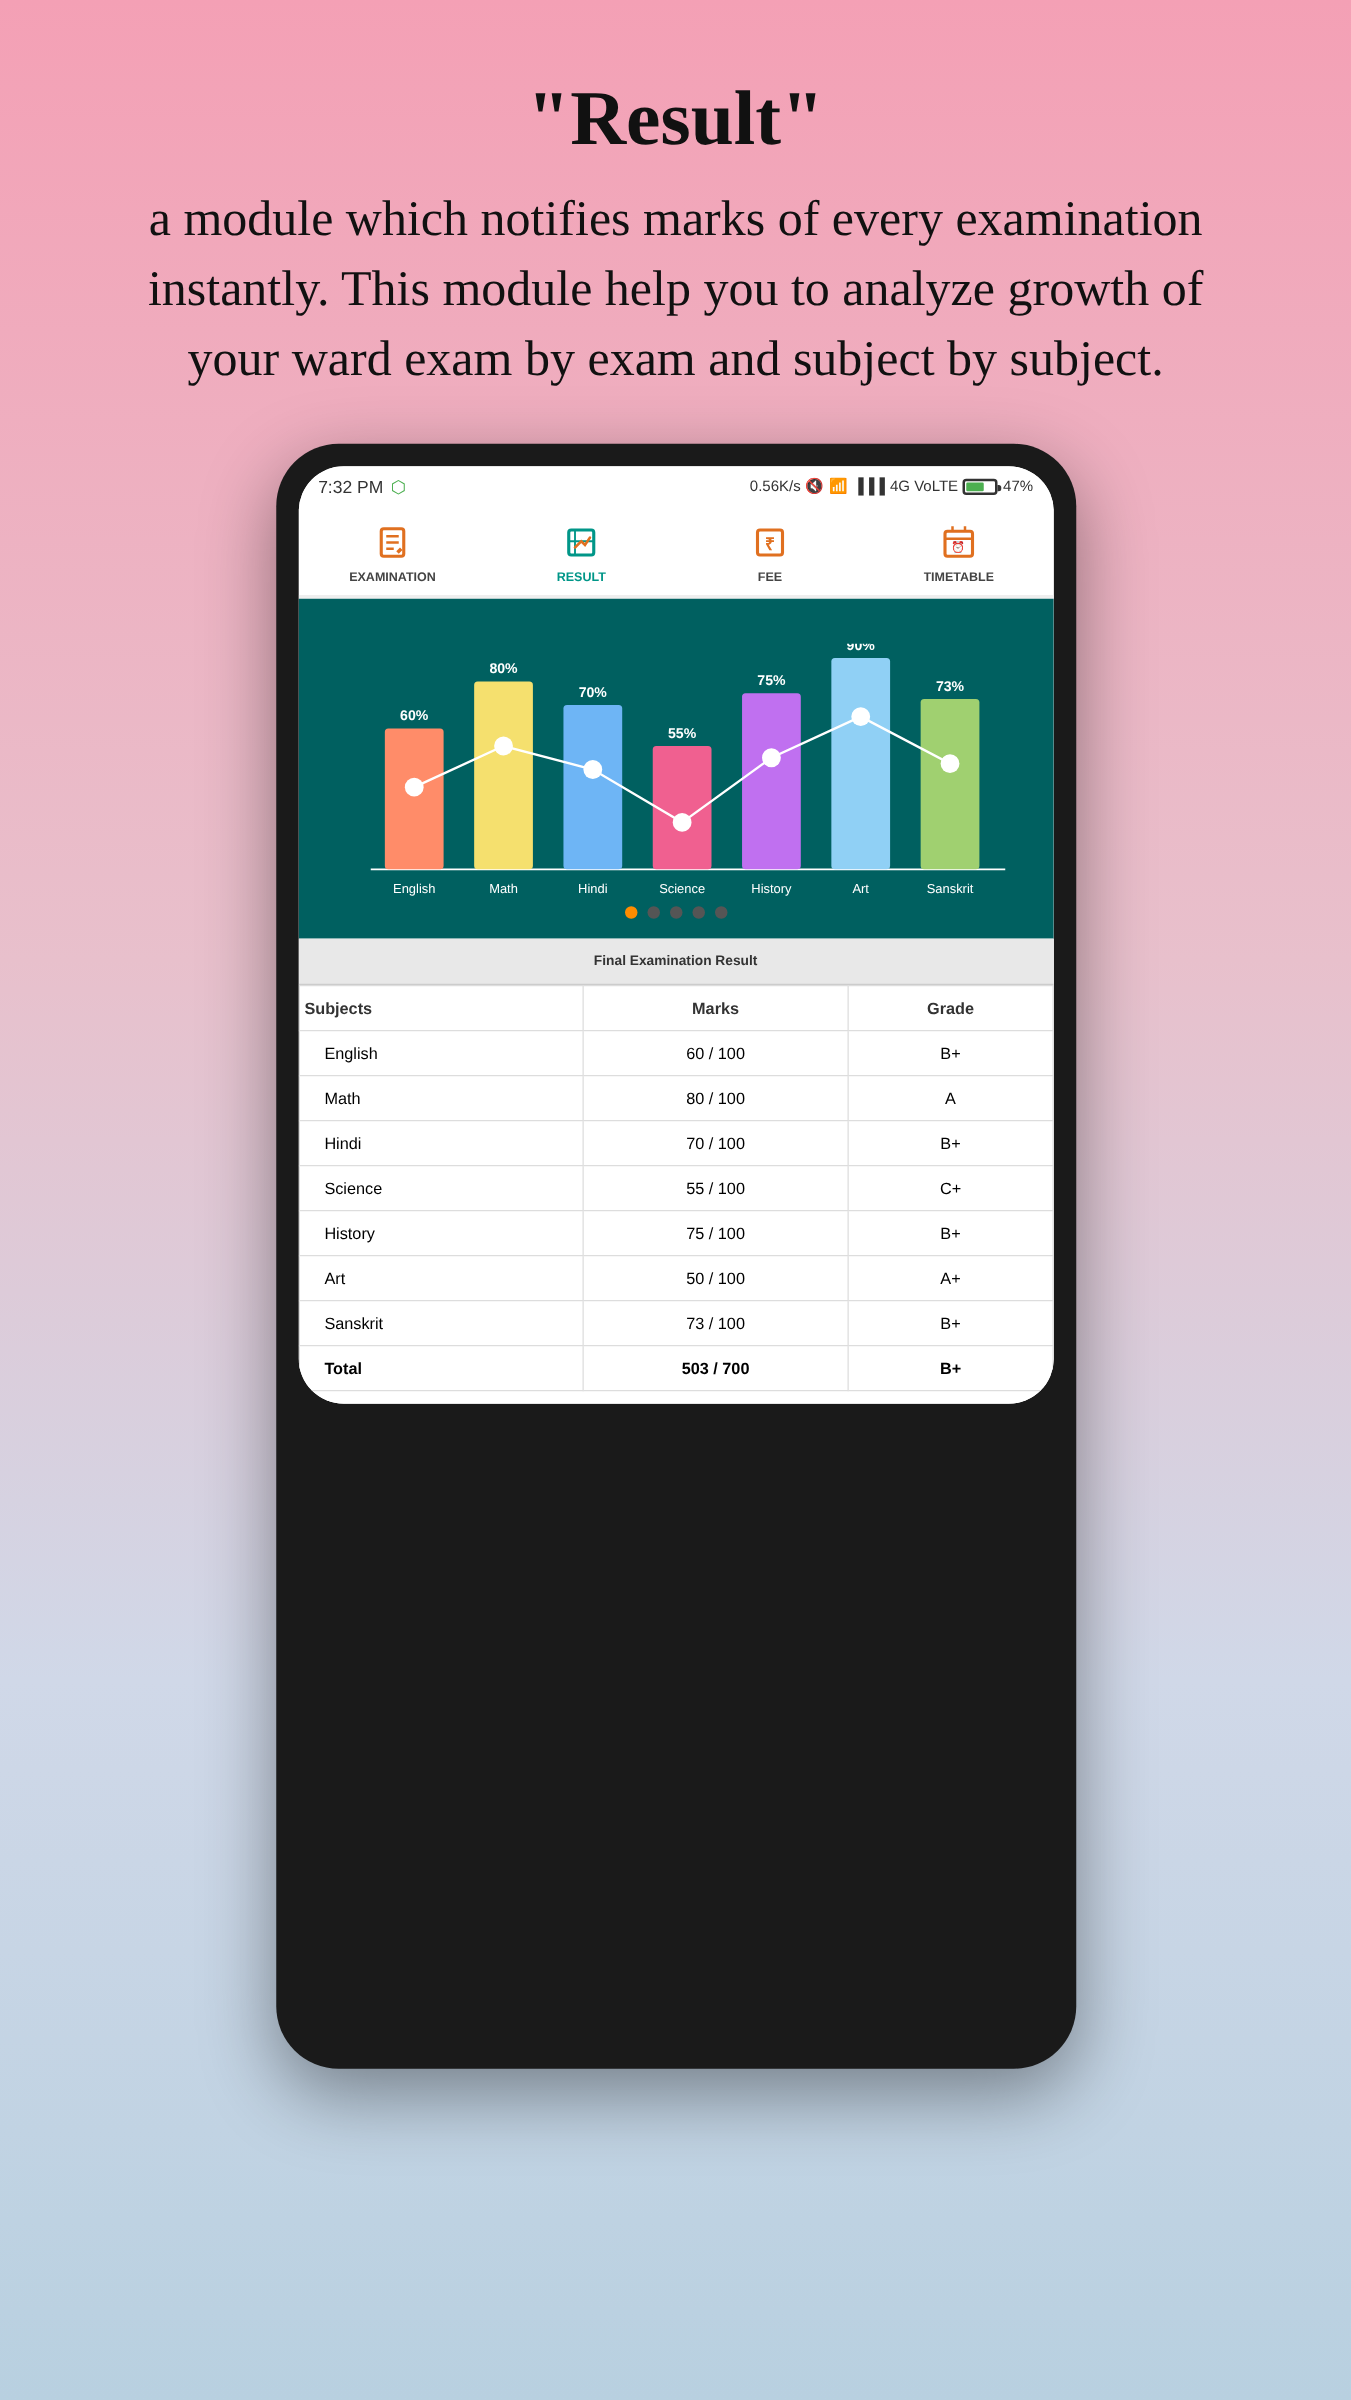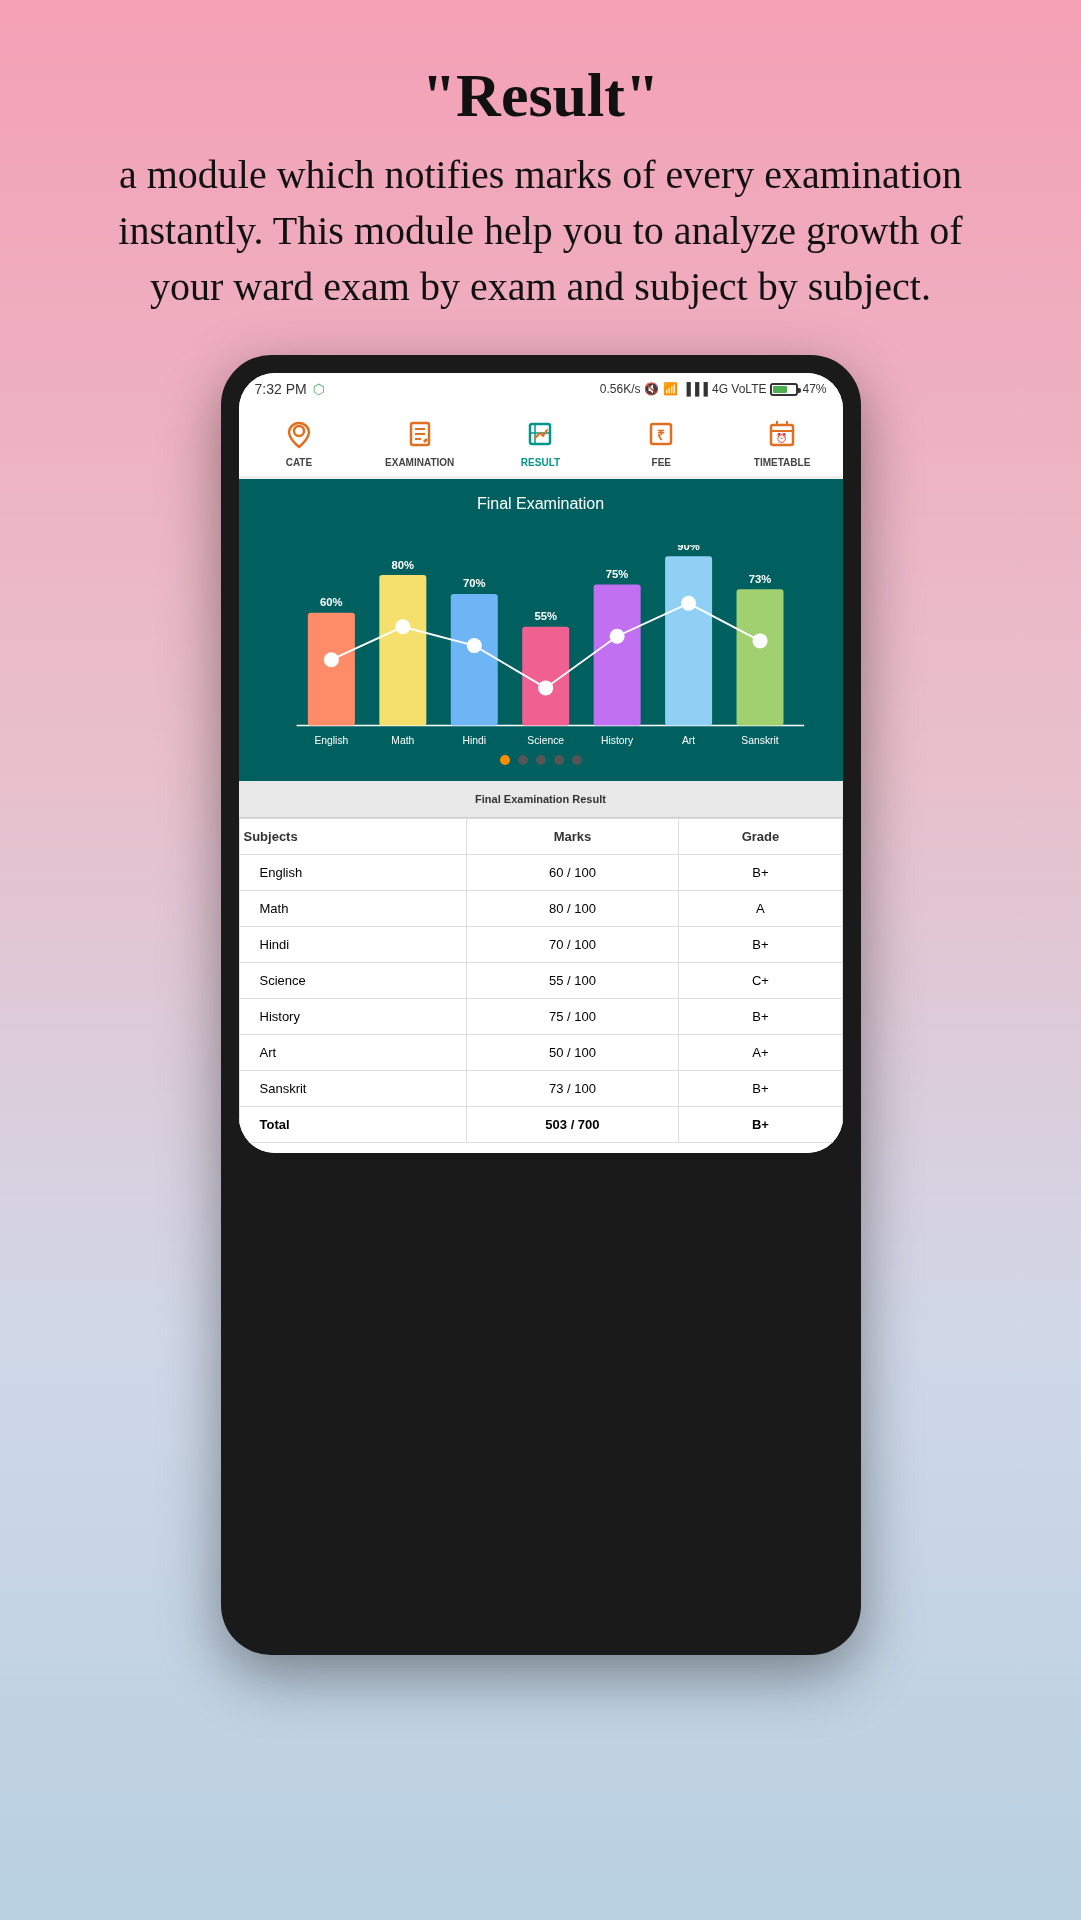--- a/index.html
+++ b/index.html
@@ -217,29 +217,20 @@
         <span>4G VoLTE</span>
         <div class="battery-icon">
           <div class="battery-fill"></div>
         </div>
         <span>47%</span>
       </div>
     </div>
 
     <div class="nav-bar">
 
-      <div class="nav-item">
-        <div class="nav-icon">
-          <svg width="30" height="30" viewBox="0 0 30 30">
-            <circle cx="15" cy="12" r="5" fill="none" stroke="#e07020" stroke-width="2.5"></circle>
-            <path d="M15 4 C9 4 5 9 5 13 C5 20 15 28 15 28 C15 28 25 20 25 13 C25 9 21 4 15 4Z" fill="none" stroke="#e07020" stroke-width="2.5"></path>
-          </svg>
-        </div>
-        <span class="nav-label">CATE</span>
-      </div>
 
       <div class="nav-item">
         <div class="nav-icon">
           <svg width="30" height="30" viewBox="0 0 30 30">
             <rect x="6" y="4" width="18" height="22" rx="2" fill="none" stroke="#e07020" stroke-width="2.5"></rect>
             <line x1="10" y1="10" x2="20" y2="10" stroke="#e07020" stroke-width="2"></line>
             <line x1="10" y1="15" x2="20" y2="15" stroke="#e07020" stroke-width="2"></line>
             <line x1="10" y1="20" x2="16" y2="20" stroke="#e07020" stroke-width="2"></line>
             <path d="M18 22 l3-3 2 2 -3 3z" fill="#e07020"></path>
           </svg>
@@ -277,21 +268,20 @@
             <line x1="10" y1="6" x2="10" y2="2" stroke="#e07020" stroke-width="2"></line>
             <line x1="20" y1="6" x2="20" y2="2" stroke="#e07020" stroke-width="2"></line>
             <text x="15" y="22" text-anchor="middle" font-size="9" fill="#e07020">⏰</text>
           </svg>
         </div>
         <span class="nav-label">TIMETABLE</span>
       </div>
     </div>
 
     <div class="chart-section">
-      <div class="chart-title">Final Examination</div>
 
       <div style="position:relative; padding: 20px 10px 0px; height: 220px;">
         <svg id="chart-svg" width="100%" height="220" viewBox="0 0 600 220">
 
           <line x1="40" y1="185" x2="580" y2="185" stroke="white" stroke-width="1.5"></line>
 
           <rect x="52" y="65" width="50" height="120" rx="3" fill="#FF8C69"></rect>
 
           <rect x="128" y="25" width="50" height="160" rx="3" fill="#F5E06E"></rect>
 

